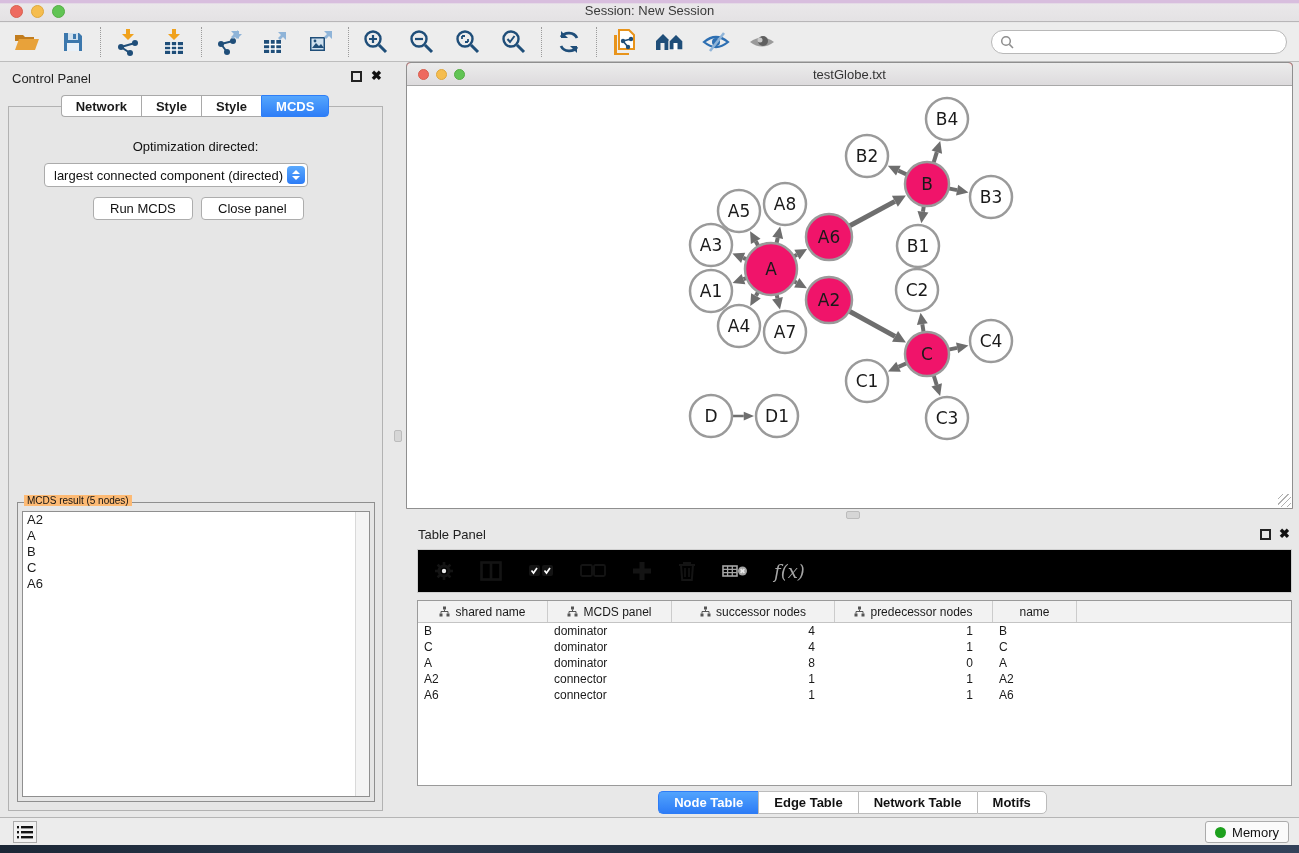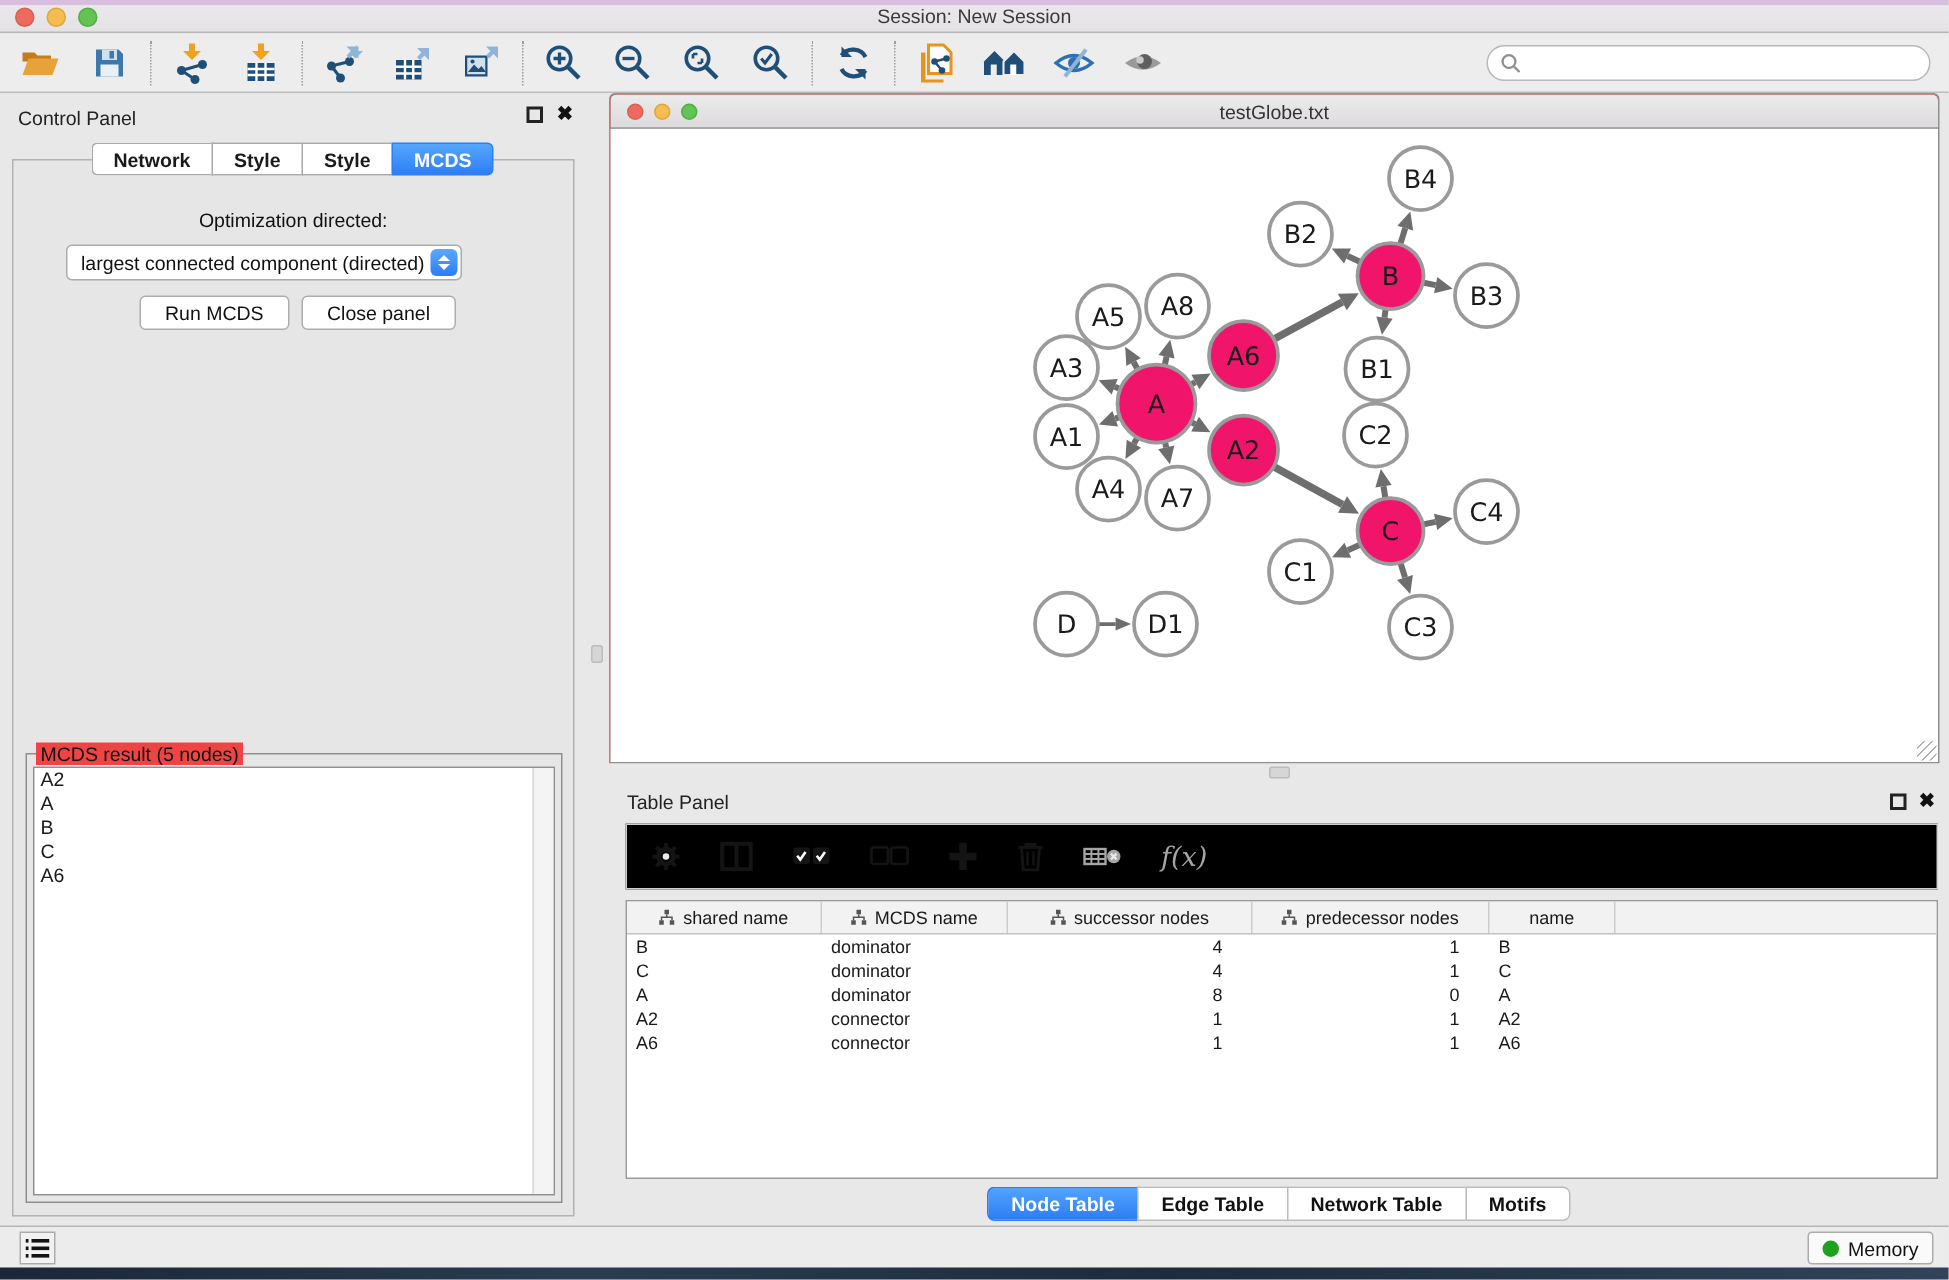--- a/index.html
+++ b/index.html
@@ -51,21 +51,21 @@
     border:1px solid #ababab; border-radius:4px; font-size:13px; display:flex; align-items:center;
     padding-left:9px; cursor:pointer; color:#111; }
   .select-stepper { position:absolute; right:2px; top:2px; width:18px; height:18px; border-radius:4px;
     background:linear-gradient(#5aa9fd,#2d7cf6); display:flex; flex-direction:column; align-items:center; justify-content:center; gap:2px; }
   .stepper-up { width:0;height:0;border-left:4px solid transparent;border-right:4px solid transparent;border-bottom:4px solid #fff; }
   .stepper-down { width:0;height:0;border-left:4px solid transparent;border-right:4px solid transparent;border-top:4px solid #fff; }
   .cp-btn { position:absolute; top:90px; height:23px; background:#fff; border:1px solid #adadad; border-radius:4px;
     font-size:13px; font-family:"Liberation Sans",sans-serif; padding:0 16px; cursor:pointer; color:#111; }
   .run-btn { left:84px; } .closepanel-btn { left:192px; }
   .result-group { position:absolute; left:8px; top:395px; width:358px; height:300px; border:1px solid #8f8f8f; }
-  .result-legend { position:absolute; left:6px; top:-8px; background:#ef4444; padding:0 3px; font-size:13px; color:#111; }
+  .result-legend { position:absolute; left:6px; top:-8px; background:#fdba74; padding:0 3px; font-size:10px; color:#111; }
   .result-list { position:absolute; left:4px; top:8px; right:4px; bottom:4px; background:#fff; border:1px solid #8f8f8f; overflow:hidden; }
   .result-scroll { position:absolute; right:0; top:0; bottom:0; width:14px; background:#f4f4f4; border-left:1px solid #d9d9d9; }
   .result-item { font-size:13px; line-height:16px; padding-left:4px; cursor:default; }
 
   
   .v-divider { position:absolute; left:390px; top:0; width:16px; height:755px; background:#e8e8e8; }
   .v-grip { position:absolute; left:4px; top:368px; width:8px; height:12px; background:#d6d6d6; border:1px solid #bcbcbc; border-radius:2px; }
 
   
   .right-area { position:absolute; left:406px; top:0; width:893px; height:755px; }
@@ -497,21 +497,21 @@
               </svg>
             <span>shared name</span>
           </div>
           <div class="th c1">
             <svg width="11" height="11" viewBox="0 0 11 11">
                 <rect x="4" y="0.5" width="3" height="3" fill="#555"></rect>
                 <rect x="0.5" y="7.5" width="3" height="3" fill="#555"></rect>
                 <rect x="7.5" y="7.5" width="3" height="3" fill="#555"></rect>
                 <path d="M5.5 3.5v2 M2 7.5v-2h7v2" fill="none" stroke="#555" stroke-width="1"></path>
               </svg>
-            <span>MCDS name</span>
+            <span>MCDS panel</span>
           </div>
           <div class="th c2">
             <svg width="11" height="11" viewBox="0 0 11 11">
                 <rect x="4" y="0.5" width="3" height="3" fill="#555"></rect>
                 <rect x="0.5" y="7.5" width="3" height="3" fill="#555"></rect>
                 <rect x="7.5" y="7.5" width="3" height="3" fill="#555"></rect>
                 <path d="M5.5 3.5v2 M2 7.5v-2h7v2" fill="none" stroke="#555" stroke-width="1"></path>
               </svg>
             <span>successor nodes</span>
           </div>

